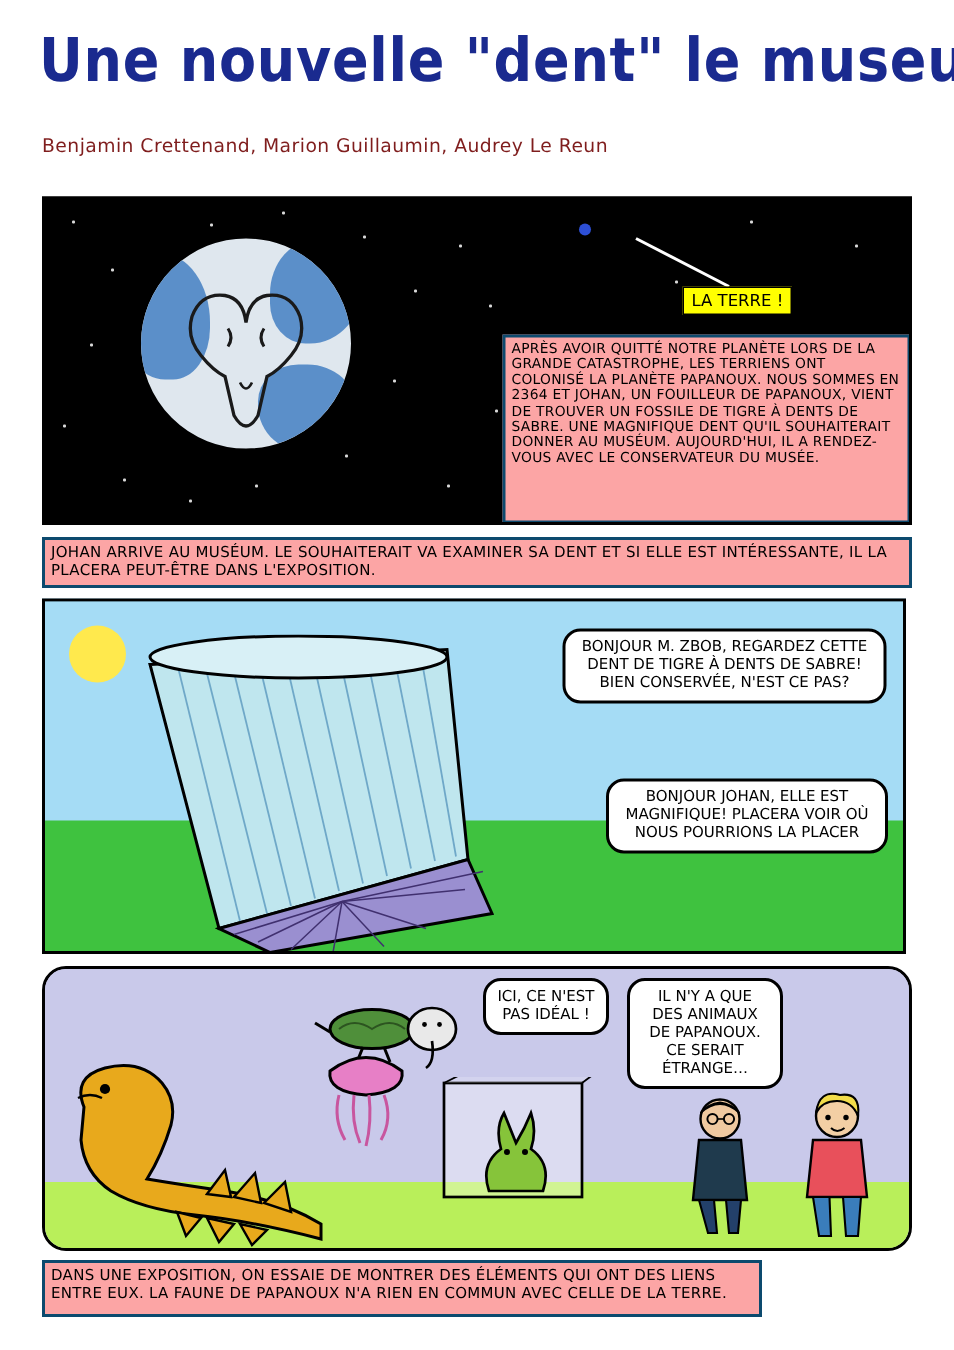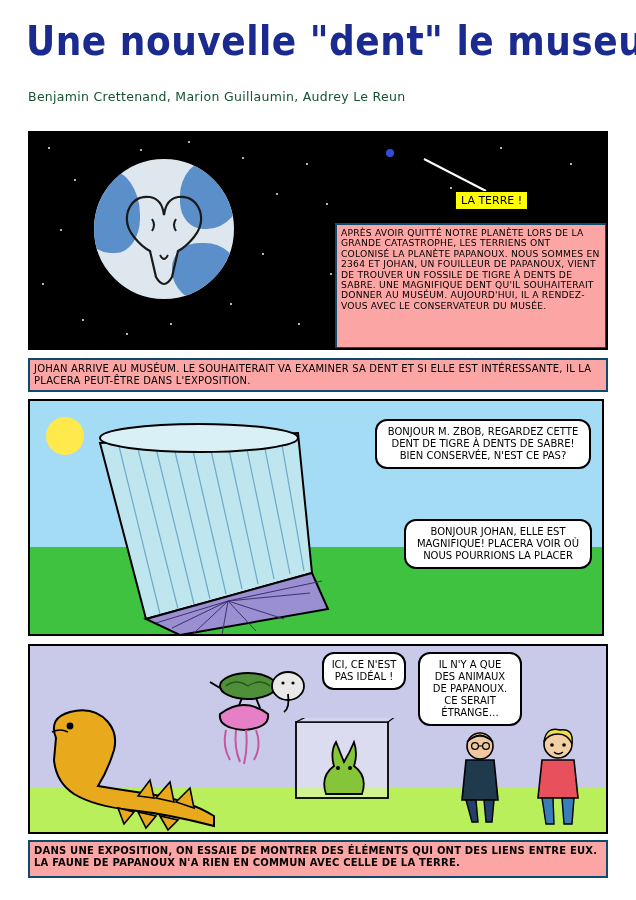--- a/index.html
+++ b/index.html
@@ -34,21 +34,21 @@
     white-space: nowrap;
     font-style: normal;
     transform: scaleY(1.12);
     transform-origin: left top;
   }
   .authors {
     position: absolute;
     left: 28px;
     top: 89px;
     font-size: 12.5px;
-    color: #14532d;
+    color: #7f1d1d;
     letter-spacing: 0.3px;
   }
 
   
   .panel {
     position: absolute;
     border: 2px solid #000;
     box-sizing: border-box;
     overflow: hidden;
   }
@@ -171,35 +171,36 @@
     width: 38px; height: 38px; border-radius: 50%;
     background: #ffe94d;
   }
   #bub1 { left: 345px; top: 18px; width: 216px; }
   #bub2 { left: 374px; top: 118px; width: 188px; }
 
   
   #panel3 {
     left: 28px; top: 644px; width: 580px; height: 190px;
     background: #c8c8e8;
+    border-radius: 16px;
   }
   .p3-floor {
     position: absolute; left: 0; bottom: 0; width: 100%; height: 44px;
     background: #b9ef5a;
   }
   .p3-wall {
     position: absolute; left: 0; top: 0; width: 100%; height: 146px;
     background: #c9c9ea;
   }
   #bub3 { left: 292px; top: 6px; width: 84px; }
   #bub4 { left: 388px; top: 6px; width: 104px; }
 
   
   #cap3 {
-    left: 28px; top: 840px; width: 580px; height: 38px; font-weight: bold;
+    left: 28px; top: 840px; width: 480px; height: 38px;
   }
 </style>
 </head>
 <body>
 
 <div class="page">
 
   <div class="title">Une nouvelle "dent" le museum</div>
   <div class="authors">Benjamin Crettenand, Marion Guillaumin, Audrey Le Reun</div>
 

